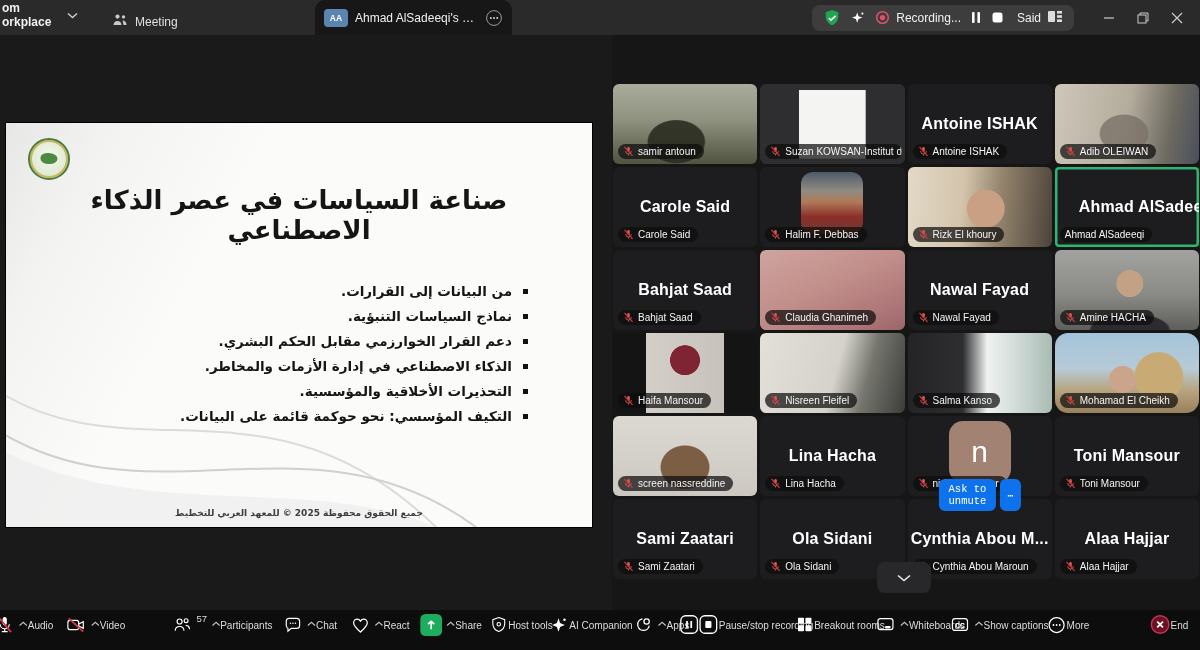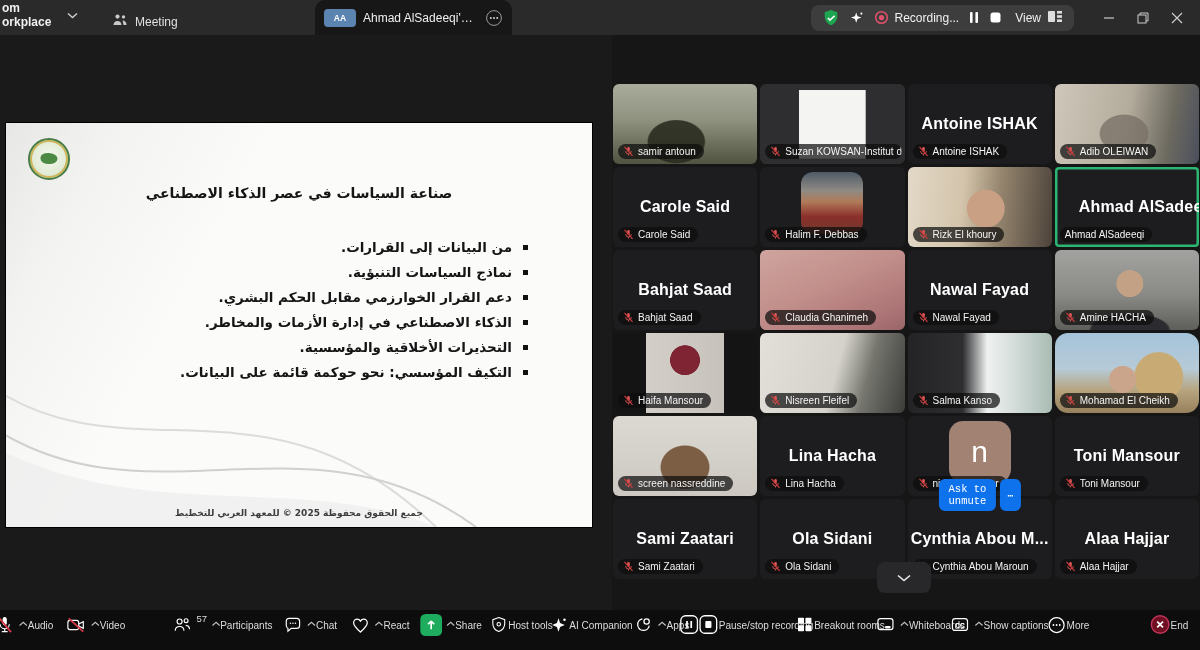--- a/index.html
+++ b/index.html
@@ -10,21 +10,21 @@
   
   .topbar{position:absolute;top:0;left:0;right:0;height:35px;background:#2a2a2a;}
   .brand{position:absolute;left:2px;top:2px;display:flex;align-items:center;gap:16px;}
   .brand-text{font-size:12px;font-weight:bold;line-height:1.15;color:#f0f0f0;}
   .brand-chev svg{display:block;}
   .tab-meeting{position:absolute;left:102px;top:0;height:43px;display:flex;align-items:center;gap:7px;
                font-size:12px;color:#e0e0e0;padding:0 10px;cursor:default;}
   .tab-screen{position:absolute;left:315px;top:0;height:35px;width:197px;background:#171717;
               border-radius:10px 10px 0 0;display:flex;align-items:center;gap:7px;padding:0 9px;
               font-size:12px;color:#f0f0f0;}
-  .aa{width:32px;height:18px;border-radius:4px;background:#5b84b1;color:#fff;font-size:8.5px;font-weight:bold;
+  .aa{width:24px;height:18px;border-radius:4px;background:#5b84b1;color:#fff;font-size:8.5px;font-weight:bold;
       display:flex;align-items:center;justify-content:center;flex:0 0 auto;}
   .ts-label{white-space:nowrap;overflow:hidden;text-overflow:ellipsis;}
   .ts-more{margin-left:auto;display:flex;}
   .top-right{position:absolute;right:6px;top:0;height:35px;display:flex;align-items:center;}
   .status-pill{background:#3d3d3d;border-radius:8px;height:26px;display:flex;align-items:center;gap:9px;
                padding:0 11px;font-size:12px;color:#f0f0f0;margin-right:18px;}
   .status-pill .sp{display:flex;align-items:center;}
   .rec-label{margin-left:-3px;}
   .view-wrap{display:flex;align-items:center;gap:6px;margin-left:4px;}
   .win-btn{width:34px;height:35px;display:flex;align-items:center;justify-content:center;}
@@ -35,21 +35,21 @@
 
   
   .slide{position:absolute;left:6px;top:88px;width:586px;height:404px;background:
          linear-gradient(118deg,#e7e7e6 0%,#f3f3f2 14%,#fbfbfa 34%);box-shadow:0 0 0 1px #000;}
   .swoosh{position:absolute;left:0;bottom:0;pointer-events:none;}
   .slide-logo{position:absolute;left:22px;top:15px;width:42px;height:42px;border-radius:50%;
               background:radial-gradient(circle at 50% 45%,#f5f8ef 0%,#e3ecd8 55%,#cfe0c2 100%);
               border:2px solid #4a7d46;box-shadow:inset 0 0 0 2px #cdb75a;}
   .slide-logo::after{content:'';position:absolute;left:50%;top:50%;width:17px;height:11px;
               transform:translate(-50%,-55%);background:#4c8a44;border-radius:45% 55% 50% 50%;}
-  .slide-title{margin:62px 40px 0 40px;text-align:center;font-size:14px;font-weight:bold;color:#151515;
+  .slide-title{margin:62px 40px 0 40px;text-align:center;font-size:26px;font-weight:bold;color:#151515;
                font-family:"DejaVu Sans","Liberation Sans",sans-serif;position:relative;}
   .slide ul{margin:34px 62px 0 40px;padding:0;list-style:none;position:relative;}
   .slide li{font-size:13.5px;font-weight:bold;color:#151515;line-height:25px;position:relative;
             padding-right:18px;font-family:"DejaVu Sans","Liberation Sans",sans-serif;}
   .slide li::before{content:'';position:absolute;right:2px;top:10px;width:5px;height:5px;background:#111;}
   .slide-footer{position:absolute;bottom:9px;left:0;right:0;text-align:center;font-size:9px;
                 font-weight:bold;color:#3c3c3c;font-family:"DejaVu Sans",sans-serif;}
 
   
   #participant-grid{position:absolute;left:613px;top:49px;width:586px;height:495px;display:grid;
@@ -181,21 +181,21 @@
               <rect x="2" y="1" width="2.6" height="11" rx="1" fill="#fff"></rect>
               <rect x="7.4" y="1" width="2.6" height="11" rx="1" fill="#fff"></rect>
             </svg>
         </span>
         <span class="sp">
           <svg width="13" height="13" viewBox="0 0 13 13">
               <rect x="1.5" y="1.5" width="10" height="10" rx="2.5" fill="#fff"></rect>
             </svg>
         </span>
         <span class="view-wrap">
-          <span>View</span>
+          <span>Said</span>
           <span>
             <svg width="16" height="13" viewBox="0 0 16 13">
                 <rect x="1" y="1" width="7" height="11" rx="1" fill="#ddd"></rect>
                 <rect x="10" y="1" width="5" height="2.6" fill="#ddd"></rect>
                 <rect x="10" y="5.2" width="5" height="2.6" fill="#ddd"></rect>
                 <rect x="10" y="9.4" width="5" height="2.6" fill="#ddd"></rect>
               </svg>
           </span>
         </span>
       </div>

